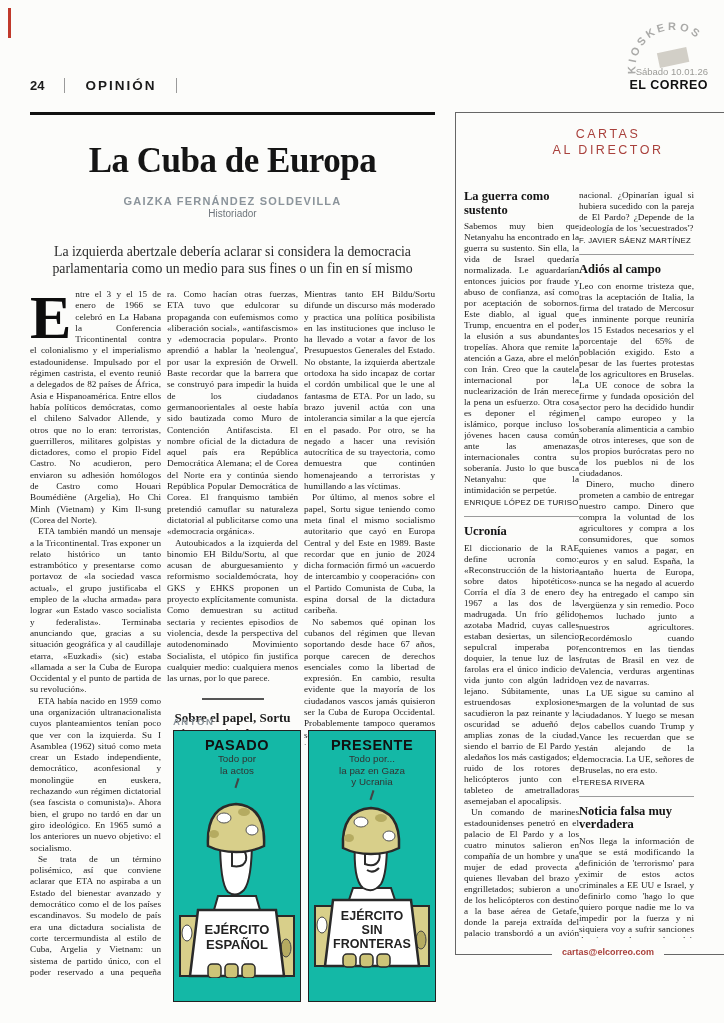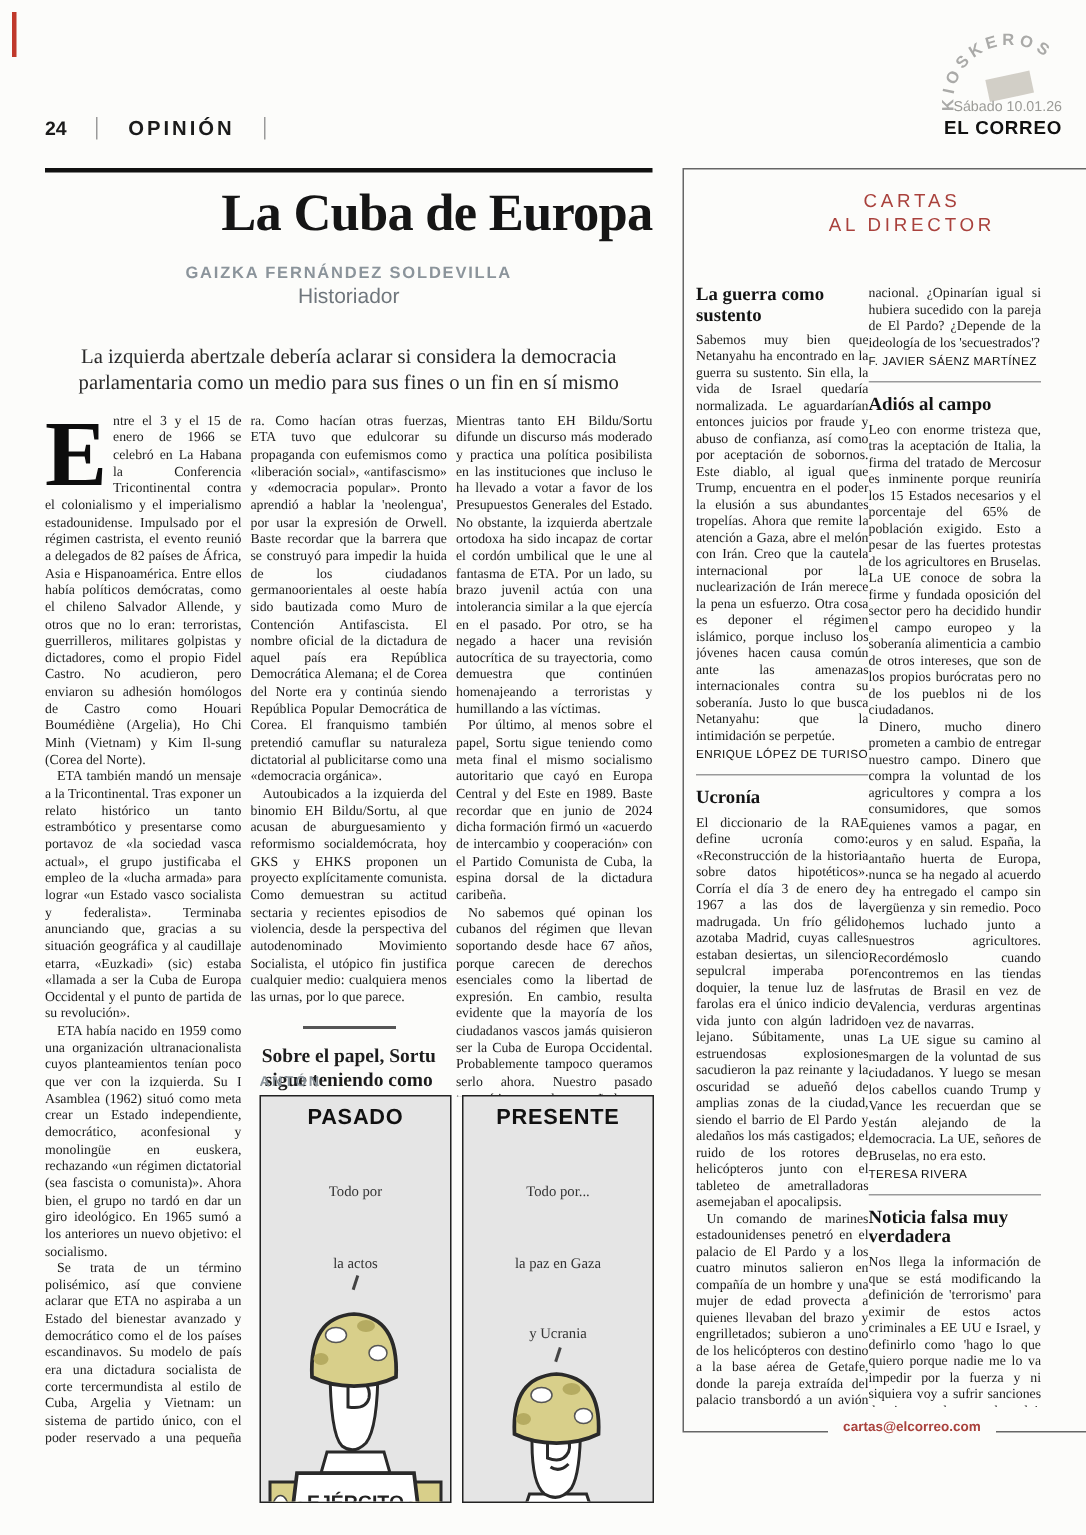--- a/index.html
+++ b/index.html
@@ -18,44 +18,44 @@
   .section-name { font-weight:bold; font-size:13.5px; letter-spacing:2px; }
   .header-right { position:absolute; right:16px; top:66px; text-align:right;
     font-family:"Liberation Sans", sans-serif; }
   .date { font-size:9.5px; color:#9b9b97; }
   .masthead { font-weight:bold; font-size:12.5px; letter-spacing:.5px; color:#111; margin-top:1px; }
   .stamp { position:absolute; right:6px; top:12px; opacity:.75; }
 
   
   .article-rule { position:absolute; left:30px; top:112px; width:405px; height:3px; background:#111; }
   .article { position:absolute; left:30px; top:122px; width:405px; }
-  .headline { font-size:35px; font-weight:bold; text-align:right; letter-spacing:-.5px; color:#151515; }
+  .headline { font-size:35px; font-weight:bold; text-align:center; letter-spacing:-.5px; color:#151515;margin-top:19px; }
   .byline { margin-top:14px; text-align:center; font-family:"Liberation Sans", sans-serif;
     font-weight:bold; font-size:11px; letter-spacing:1.2px; color:#8b949b; }
-  .byrole { text-align:center; font-family:"Liberation Sans", sans-serif; font-size:14px; color:#6f767c; margin-top:1px; }
+  .byrole { text-align:center; font-family:"Liberation Sans", sans-serif; font-size:10px; color:#6f767c; margin-top:1px; }
   .standfirst { margin-top:24px; text-align:center; font-size:13.8px; line-height:17px; color:#2a2a2a; }
   .body-cols { display:flex; gap:6px; margin-top:12px; height:688px; }
   .col { width:131px; height:688px; overflow:hidden; }
   .clip { height:456px; overflow:hidden; }
   .col p { font-size:9.2px; line-height:11.3px; text-align:justify; hyphens:auto; -webkit-hyphens:auto; }
   .col p.ind { text-indent:8px; }
   .dropcap { float:left; font-weight:bold; font-size:62px; line-height:50px; padding:3px 4px 0 0; color:#0d0d0d; }
   .pullquote { margin-top:14px; text-align:center; }
   .pq-rule { width:62px; height:1.5px; background:#555; margin:0 auto 10px auto; }
   .pq-text { font-weight:bold; font-size:13px; line-height:16px; color:#1d1d1d; }
 
   
   .cartoon { position:absolute; left:173px; top:716px; width:264px; }
   .artist { font-family:"Liberation Sans", sans-serif; font-weight:bold; font-size:9.5px;
     letter-spacing:1.5px; color:#8b949b; margin-bottom:3px; }
   .panels { display:flex; gap:7px; }
-  .panel { width:128px; height:272px; border:1.5px solid #222; background:#e5e5e5; padding:6px 4px 0 4px;
+  .panel { width:128px; height:272px; border:1.5px solid #222; background:#14b8a6; padding:6px 4px 0 4px;
     text-align:center; position:relative; overflow:hidden; }
   .panel-title { font-family:"Liberation Sans", sans-serif; font-weight:800; font-size:14.5px; letter-spacing:.5px; color:#111; }
-  .cap-line { display:block; font-family:Liberation Serif, serif; font-size:9.8px; line-height:11.5px; color:#333;margin-top:36px; }
+  .cap-line { display:block; font-family:Liberation Sans, sans-serif; font-size:9.8px; line-height:11.5px; color:#333; }
   .cap-line:empty { display:none; }
   .pointer { width:1.5px; height:10px; background:#444; margin:2px auto 0 auto; transform:rotate(18deg); }
   .soldier { display:block; margin:0 auto; }
 
   
   .cartas { position:absolute; left:455px; top:112px; width:306px; height:843px;
     border:1px solid #666; background:#fcfcfa; padding:14px 8px 0 8px; }
   .cartas-header { text-align:center; font-family:"Liberation Sans", sans-serif;
     font-size:12.5px; line-height:15.5px; letter-spacing:2.5px; color:#a9413c; }
   .letters-cols { display:flex; margin-top:32px; height:748px; overflow:hidden; }

